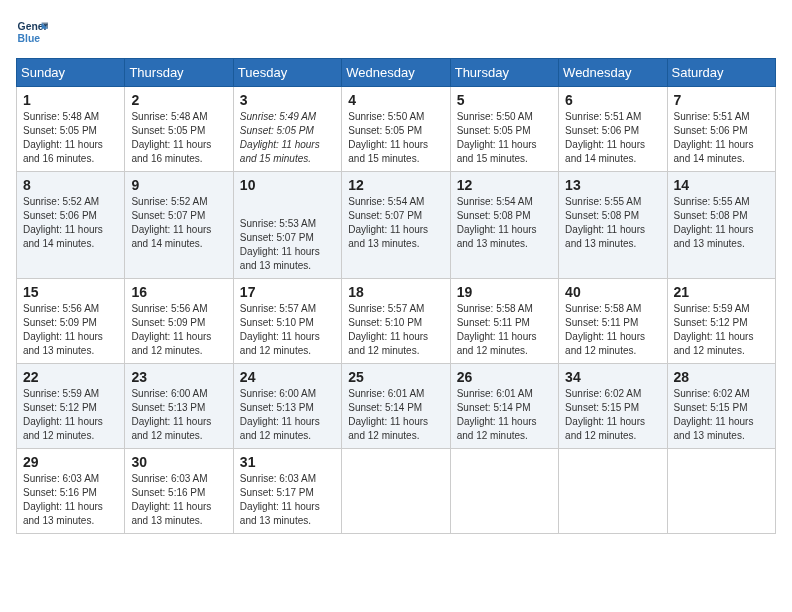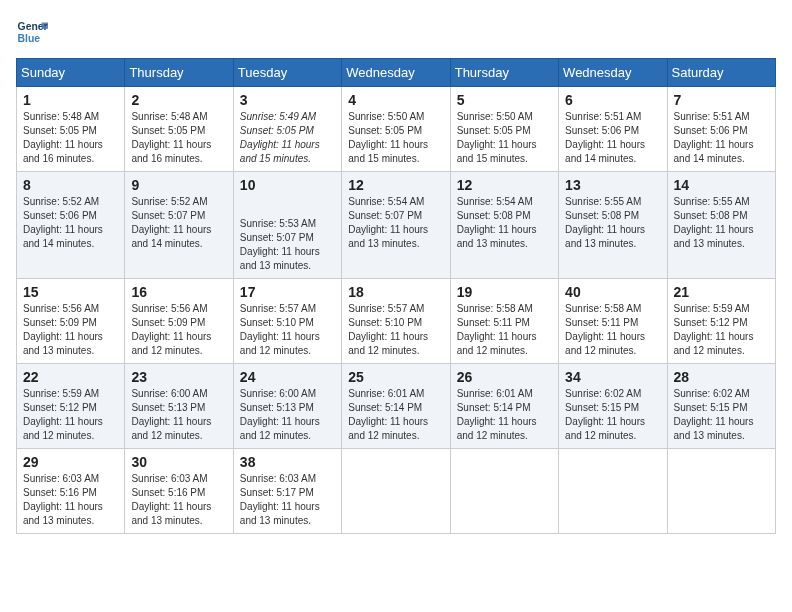--- a/index.html
+++ b/index.html
@@ -292,21 +292,21 @@
 Sunset: 5:16 PM
 Daylight: 11 hours and 13 minutes.</div>
         </td>
         <td>
           <span class="day-num">30</span>
           <div class="day-info" style="white-space: pre-line;">Sunrise: 6:03 AM
 Sunset: 5:16 PM
 Daylight: 11 hours and 13 minutes.</div>
         </td>
         <td>
-          <span class="day-num">38</span>
+          <span class="day-num">31</span>
           <div class="day-info" style="white-space: pre-line;">Sunrise: 6:03 AM
 Sunset: 5:17 PM
 Daylight: 11 hours and 13 minutes.</div>
         </td>
         <td class="empty-cell"></td>
         <td class="empty-cell"></td>
         <td class="empty-cell"></td>
         <td class="empty-cell"></td>
       </tr>
     </tbody>

